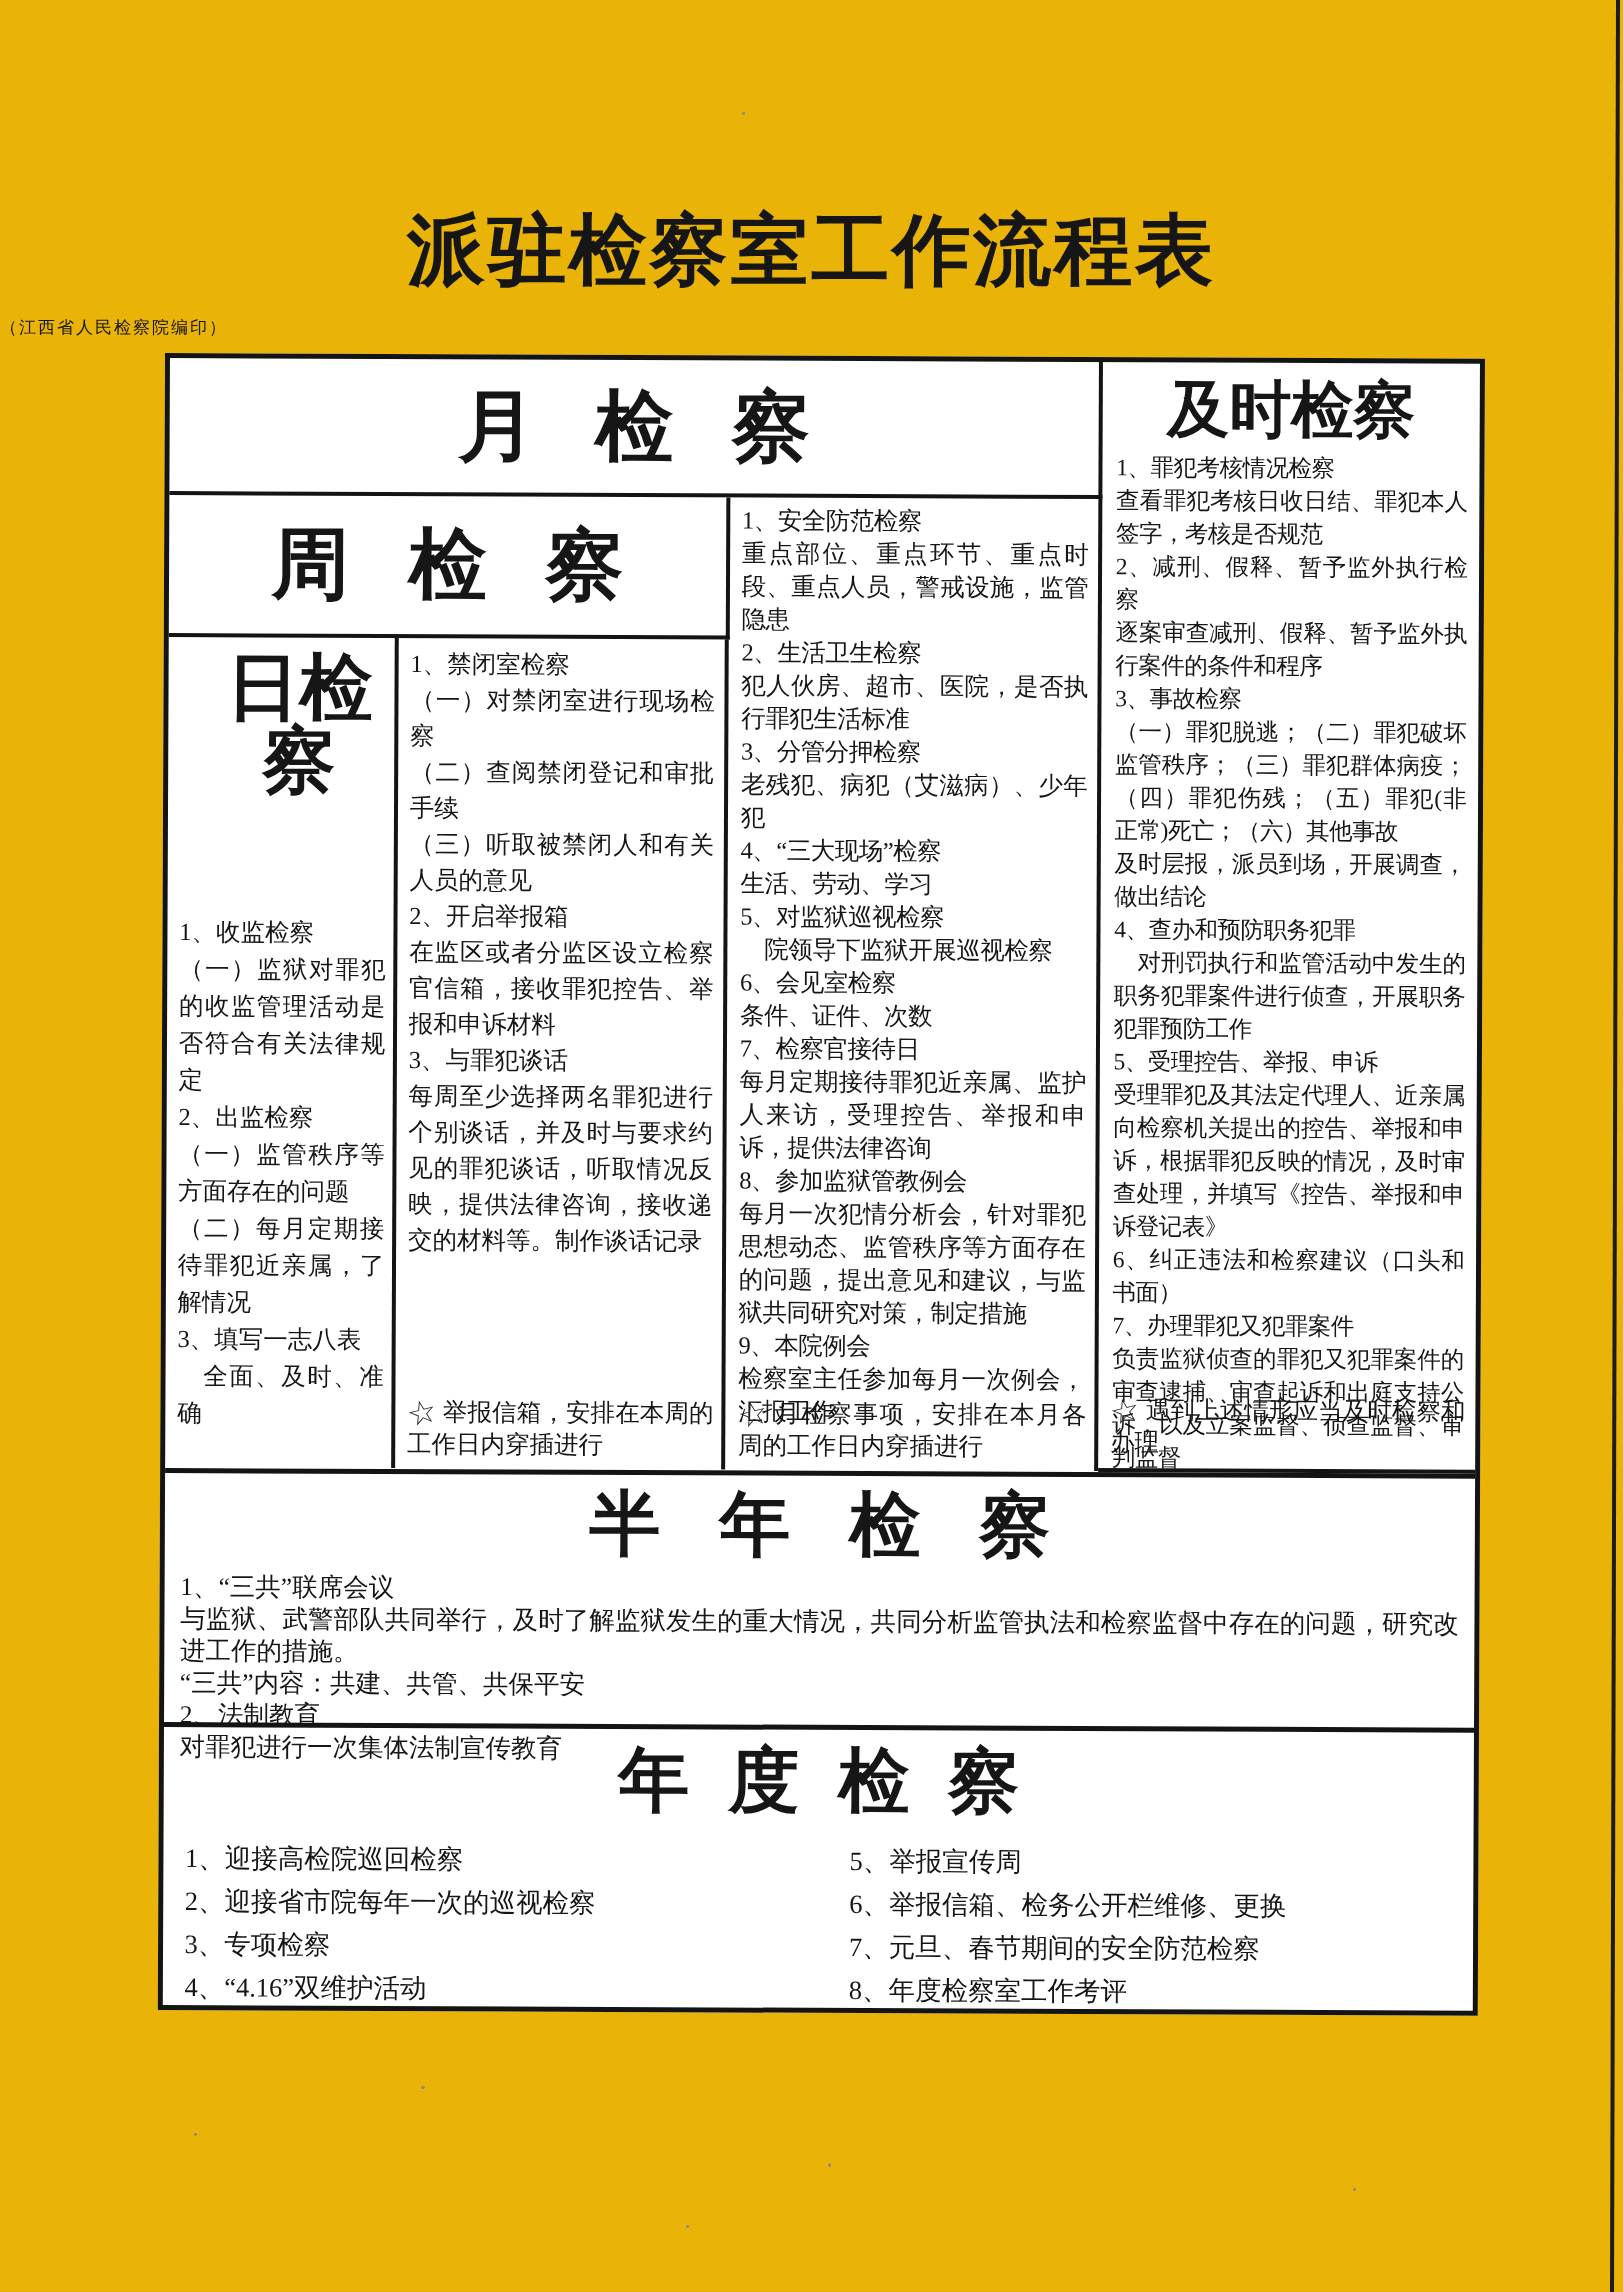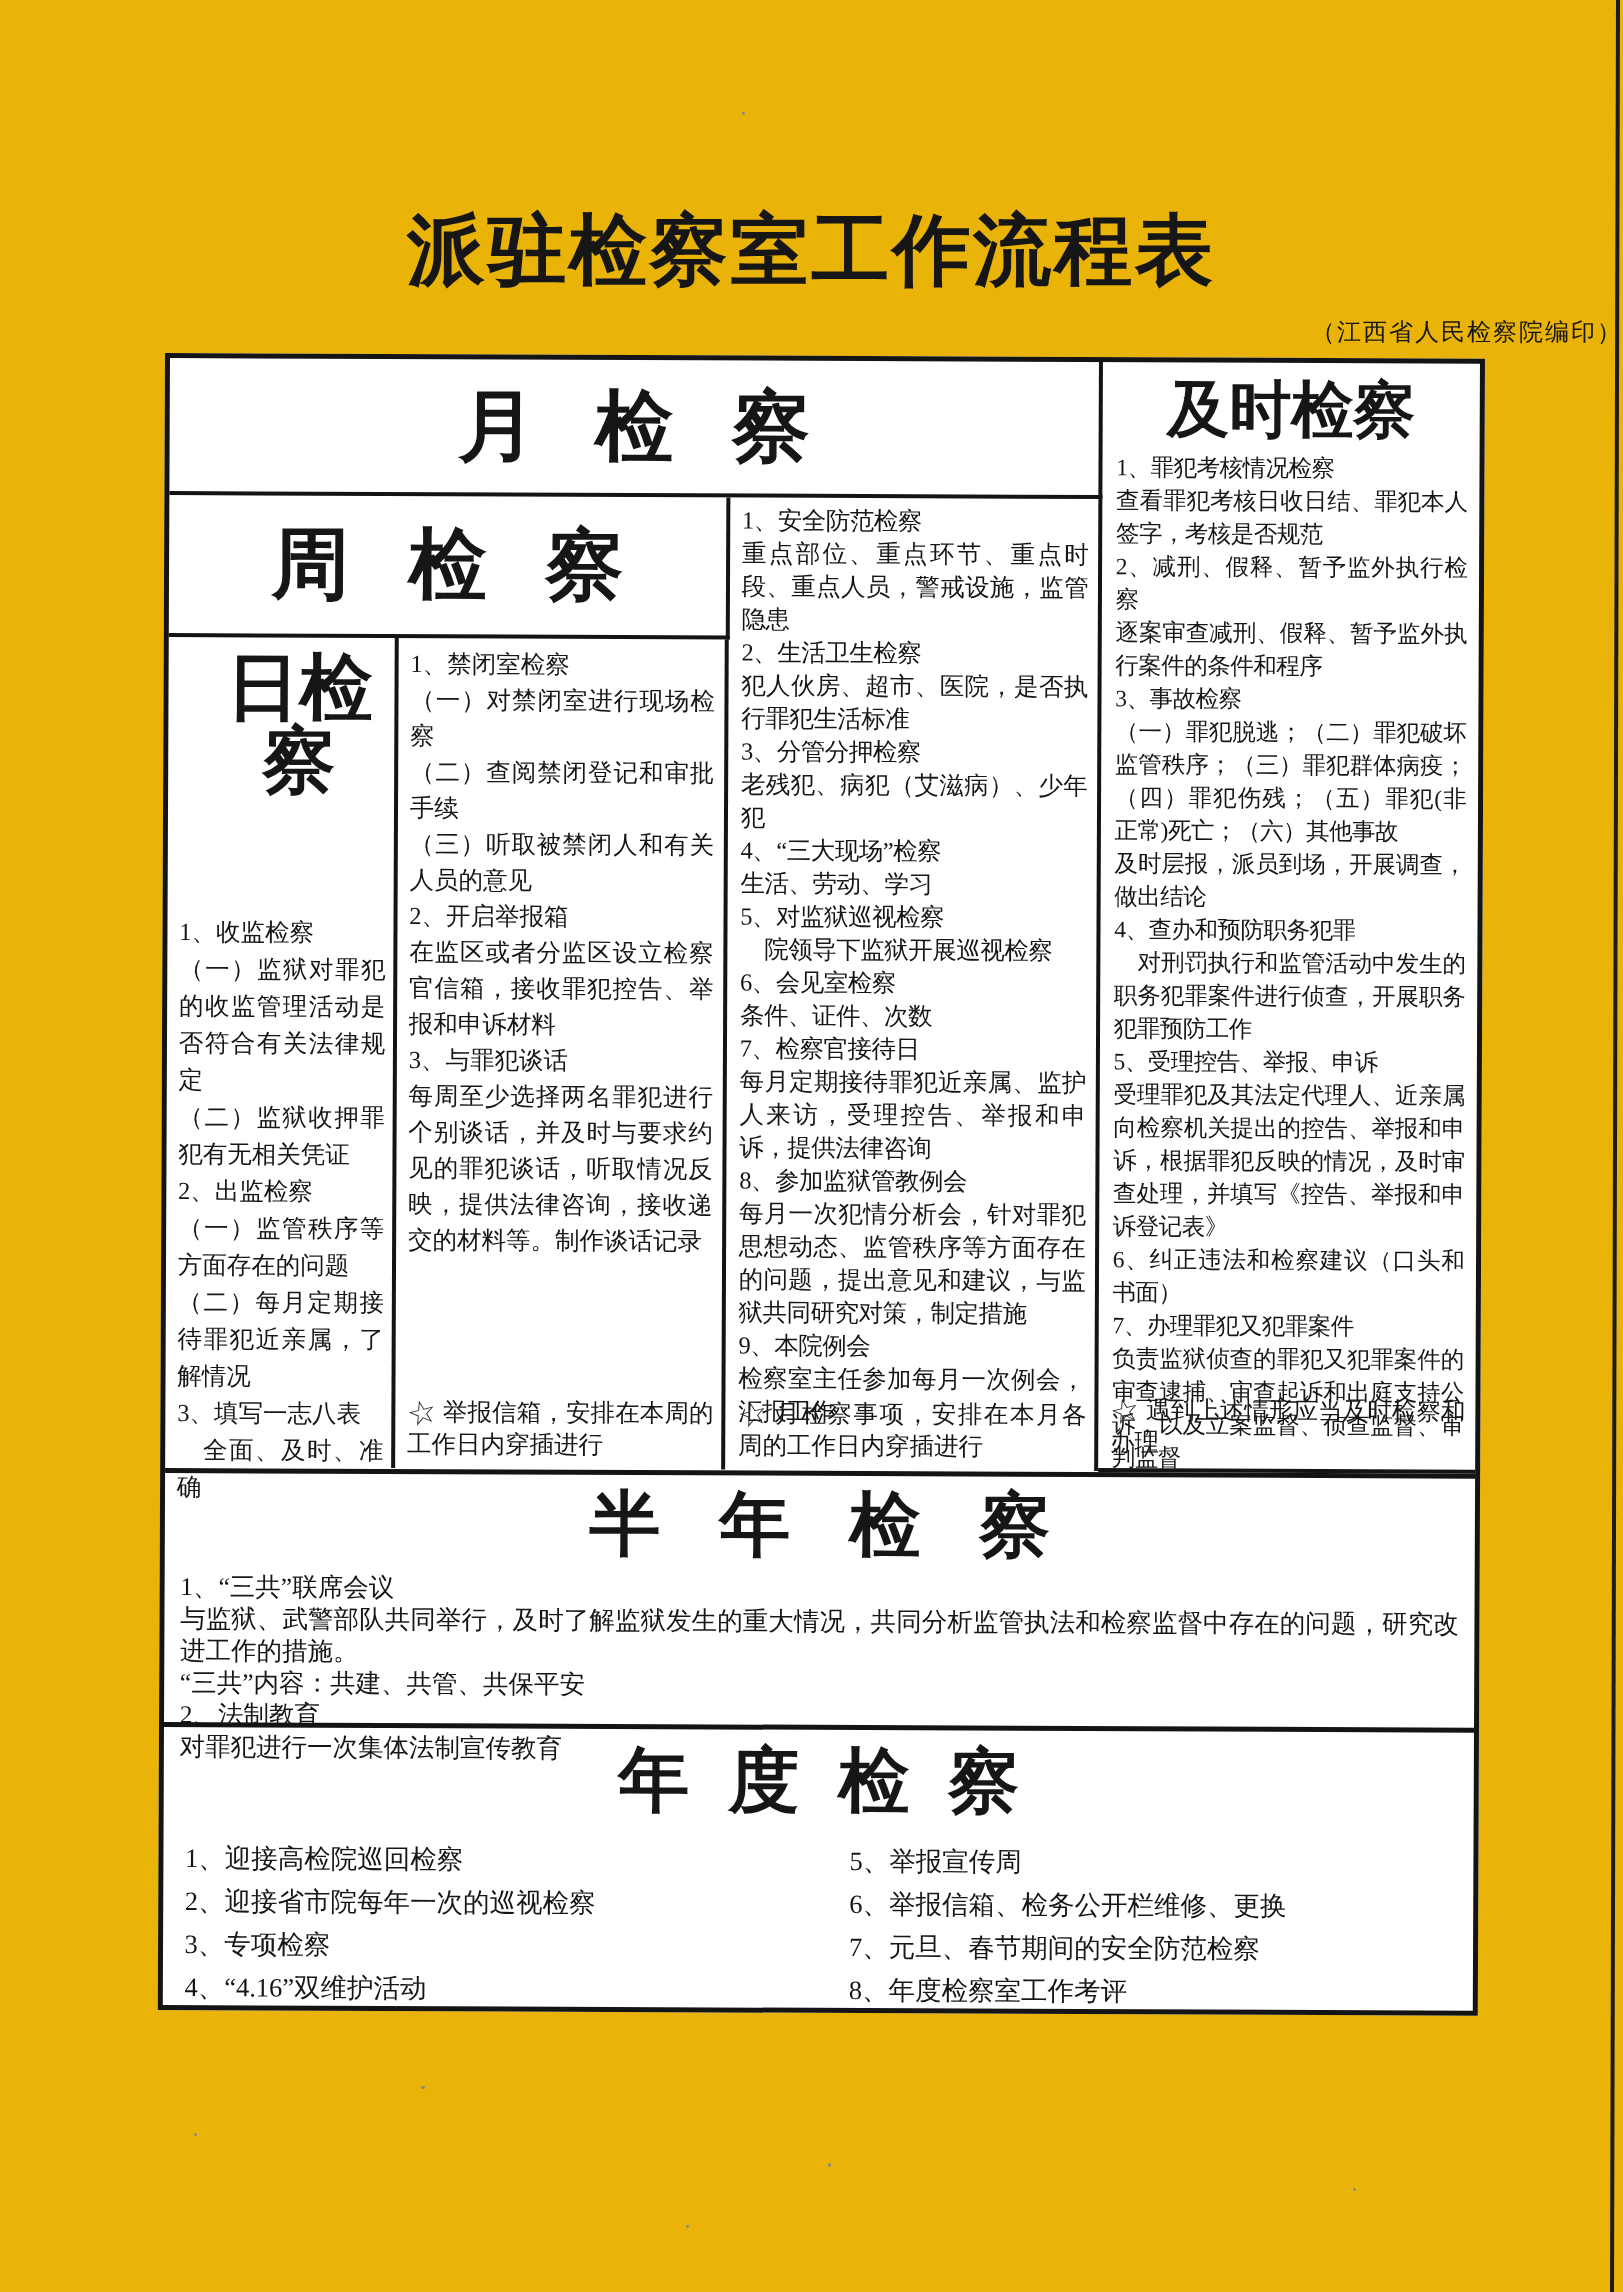--- a/index.html
+++ b/index.html
@@ -1,21 +1,21 @@
 <!DOCTYPE html>
 <html><head>
 <meta charset="utf-8">
 <style>
   html,body{margin:0;padding:0;background:#e8e8e8;}
   .sheet{position:relative;width:1623px;height:2293px;background:#eab308;overflow:hidden;
          font-family:"Liberation Serif","DejaVu Serif",serif;color:#161616;}
   .doc-title{position:absolute;left:0;right:0;top:208px;text-align:center;
              font-size:78px;font-weight:bold;line-height:1.1;letter-spacing:2.9px;}
-  .doc-subtitle{position:absolute;left:0;right:0;top:316px;text-align:right;
-                font-size:24px;letter-spacing:2px;padding-left:41px;}
+  .doc-subtitle{position:absolute;left:0;right:0;top:316px;text-align:left;
+                font-size:17px;letter-spacing:2px;}
   .doc{position:absolute;left:165px;top:353px;width:1310px;height:1647px;
        border:5.9px solid #141414;box-sizing:content-box;transform:rotate(0.25deg);
        transform-origin:0 0;background:#fff;}
   .cell{position:absolute;box-sizing:border-box;}
   .b-r{border-right:4.9px solid #141414;}
   .b-b{border-bottom:4.9px solid #141414;}
   .b-t{border-top:5.9px solid #141414;}
   .hdr-flex{display:flex;align-items:center;justify-content:center;}
   .hdr-big{font-weight:bold;font-size:78px;line-height:1;}
   .sp60{letter-spacing:59px;margin-right:-59px;}
@@ -102,21 +102,20 @@
       <div class="note" style="left:11.8px;right:7.8px;bottom:7.8px;">
         <span class="star">☆</span><span>月检察事项，安排在本月各周的工作日内穿插进行</span>
       </div>
     </div>
 
     <div class="cell b-r" style="left:0;top:279px;width:230px;height:830px;">
       <div class="daily-hdr">日检察</div>
       <div class="daily-body" style="padding:116px 7.8px 0 11.8px;">
           <p class="para">1、收监检察</p>
           <p class="para">（一）监狱对罪犯的收监管理活动是否符合有关法律规定</p>
-          <p class="para">（二）监狱收押罪犯有无相关凭证</p>
           <p class="para">2、出监检察</p>
           <p class="para">（一）监管秩序等方面存在的问题</p>
           <p class="para">（二）每月定期接待罪犯近亲属，了解情况</p>
           <p class="para">3、填写一志八表</p>
           <p class="para">　全面、及时、准确</p>
         </div>
     </div>
 
     <div class="cell b-r" style="left:230px;top:279px;width:330px;height:830px;">
       <div class="week-body" style="padding:7.8px 9.8px 0 11.8px;">

